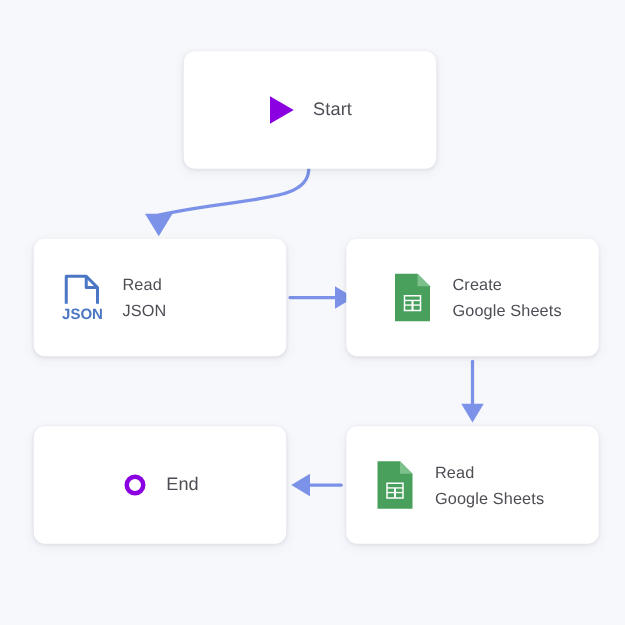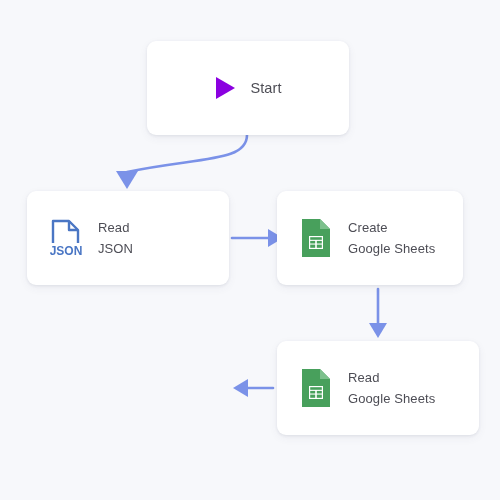--- a/index.html
+++ b/index.html
@@ -62,22 +62,22 @@
   
   #node-start {
     left: 147px; top: 41px; width: 202px; height: 94px;
     justify-content: center;
   }
   #node-read-json {
     left: 27px; top: 191px; width: 202px; height: 94px;
     padding-left: 22px;
   }
   #node-create-sheets {
-    left: 277px; top: 191px; width: 186px; height: 94px;
-    padding-left: 22px;
+    left: 277px; top: 191px; width: 202px; height: 94px;
+    padding-left: 36px;
   }
   #node-end {
     left: 27px; top: 341px; width: 202px; height: 94px;
     justify-content: center;
   }
   #node-read-sheets {
     left: 277px; top: 341px; width: 202px; height: 94px;
     padding-left: 22px;
   }
 
@@ -152,20 +152,30 @@
           <rect x="16.8" y="23.9" width="5" height="2.6" fill="#48a05c"></rect>
           <rect x="10.2" y="27.6" width="5" height="3.2" fill="#48a05c"></rect>
           <rect x="16.8" y="27.6" width="5" height="3.2" fill="#48a05c"></rect>
         </svg>
       </span>
       <span class="node-label">Create
 Google Sheets</span>
     </div>
   </div>
 
+  <div class="node terminal" id="node-end">
+    <div class="node-inner">
+      <span class="node-icon">
+        <svg width="20" height="20" viewBox="0 0 20 20">
+          <circle cx="10" cy="10" r="6.6" fill="none" stroke="#8b00e0" stroke-width="3.6"></circle>
+        </svg>
+      </span>
+      <span class="node-label">End</span>
+    </div>
+  </div>
 
   <div class="node" id="node-read-sheets">
     <div class="node-inner">
       <span class="node-icon">
         <svg width="32" height="42" viewBox="0 0 32 42">
           <path d="M2 2 h18 l10 10 v28 h-28 z" fill="#48a05c"></path>
           <path d="M20 2 l10 10 h-10 z" fill="#7cc08c"></path>
           <rect x="9" y="19" width="14" height="13" fill="#ffffff"></rect>
           <rect x="10.2" y="20.2" width="11.6" height="2.6" fill="#48a05c"></rect>
           <rect x="10.2" y="23.9" width="5" height="2.6" fill="#48a05c"></rect>

